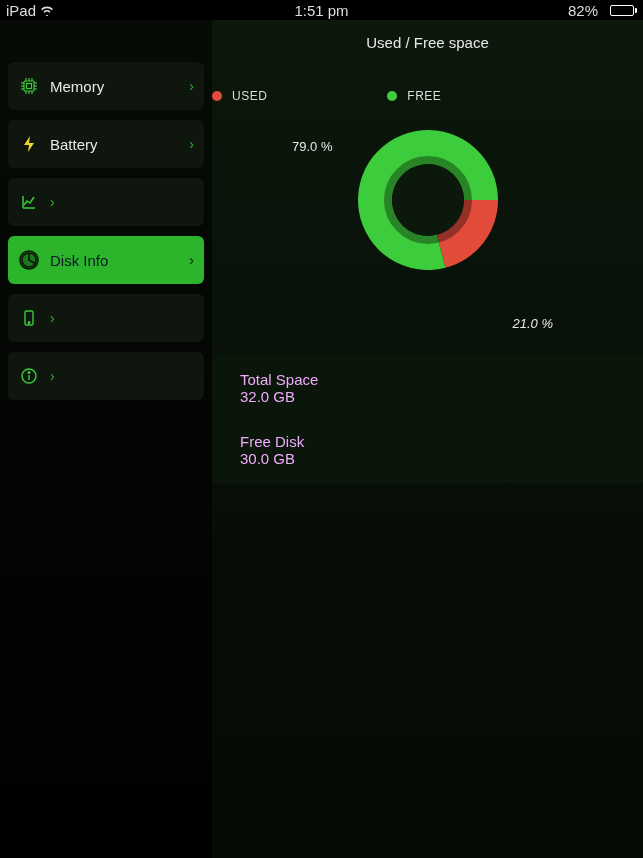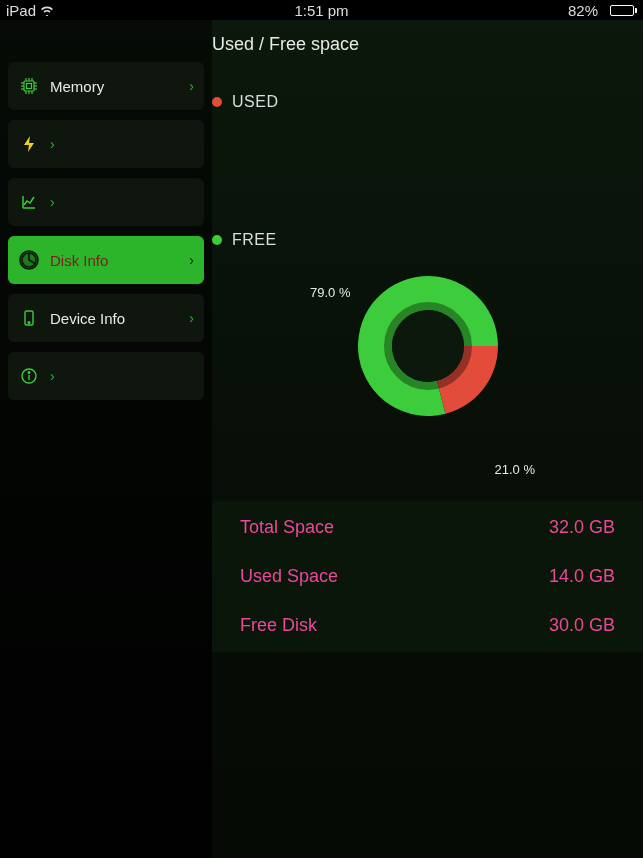--- a/index.html
+++ b/index.html
@@ -77,23 +77,23 @@
       padding: 8px 8px 0 8px;
       background: linear-gradient(#060b06, #000);
     }
     .main {
       flex: 1;
       background: linear-gradient(#0c180c, #060c06 70%, #050a05);
       display: flex;
       flex-direction: column;
     }
     .header-title {
-      text-align: left;
+      text-align: center;
       padding: 14px 0 6px;
-      font-size: 18px;
+      font-size: 15px;
       color: #e8e8e8;
     }
     .side-item {
       display: flex;
       align-items: center;
       height: 48px;
       border-radius: 6px;
       background: #0e160e;
       margin-top: 10px;
       padding: 0 10px;
@@ -111,34 +111,33 @@
       display: flex;
       align-items: center;
       justify-content: center;
       margin-right: 10px;
     }
     .side-label {
       flex: 1;
       font-size: 15px;
       color: #e8e8e8;
     }
-    .side-item.active .side-label { color: #7f1d1d; }
+    .side-item.active .side-label { color: #0f172a; }
     .side-chevron {
       color: #2cb42a;
       font-size: 14px;
     }
     .side-item.active .side-chevron { color: #0a1a0a; }
     .legend {
       display: flex;
       justify-content: flex-start;
       gap: 120px;
       margin-top: 32px;
-      font-size: 16px;
+      font-size: 12px;
       letter-spacing: .5px;
-      flex-direction: column;
     }
     .legend-item {
       display: flex;
       align-items: center;
       gap: 10px;
       color: #ddd;
     }
     .dot {
       width: 10px;
       height: 10px;
@@ -155,33 +154,34 @@
       width: 150px;
       height: 150px;
       margin: 0 auto;
       position: relative;
     }
     .pct-label {
       position: absolute;
       font-size: 13px;
       color: #e8e8e8;
     }
-    .pct-free { top: 14px; left: 98px; }
-    .pct-used { bottom: 14px; right: 108px; }
+    .pct-free { top: 14px; left: 80px; }
+    .pct-used { bottom: 14px; right: 90px; font-style: italic; }
     .stats {
       background: #0a160a;
       padding: 2px 0;
       margin-top: 10px;
     }
     .stat-row {
       display: flex;
       justify-content: space-between;
       padding: 14px 28px;
-      font-size: 18px;
-      color: #ec4899;
+      font-size: 15px;
+      color: #f0abfc;
+      flex-direction: column;
     }
   </style>
 </head>
 <body>
 
 <div class="status-bar">
   <div class="status-left">
     <span>iPad</span>
     <span class="wifi-icon">
       <svg width="14" height="10" viewBox="0 0 14 10">
@@ -225,20 +225,21 @@
       <span class="side-label">Memory</span>
       <span class="side-chevron">›</span>
     </div>
 
     <div class="side-item">
       <span class="side-icon">
         <svg width="18" height="18" viewBox="0 0 18 18">
             <path d="M10 1 L4 10 H9 L8 17 L14 8 H9 Z" fill="#f0d22b"></path>
           </svg>
       </span>
+      <span class="side-label">Battery</span>
       <span class="side-chevron">›</span>
     </div>
 
     <div class="side-item">
       <span class="side-icon">
         <svg width="18" height="18" viewBox="0 0 18 18" fill="none" stroke="#3dcc3b" stroke-width="1.5">
           <polyline points="3,15 3,3"></polyline>
             <polyline points="3,15 15,15"></polyline>
           <polyline points="4,12 7,8 10,10 14,4"></polyline>
         </svg>
@@ -259,21 +260,20 @@
       <span class="side-chevron">›</span>
     </div>
 
     <div class="side-item">
       <span class="side-icon">
         <svg width="18" height="18" viewBox="0 0 18 18" fill="none" stroke="#3dcc3b" stroke-width="1.4">
           <rect x="5" y="2" width="8" height="14" rx="1.5"></rect>
           <circle cx="9" cy="13.5" r="0.8" fill="#3dcc3b"></circle>
         </svg>
       </span>
-      <span class="side-label">Device Info</span>
       <span class="side-chevron">›</span>
     </div>
 
     <div class="side-item">
       <span class="side-icon">
         <svg width="18" height="18" viewBox="0 0 18 18" fill="none" stroke="#3dcc3b" stroke-width="1.4">
           <circle cx="9" cy="9" r="7"></circle>
           <line x1="9" y1="8" x2="9" y2="13"></line>
           <circle cx="9" cy="5.5" r="0.8" fill="#3dcc3b"></circle>
         </svg>
@@ -309,22 +309,18 @@
       </div>
       <div class="pct-label pct-used">21.0 %</div>
     </div>
 
     <div class="stats">
       <div class="stat-row">
         <span>Total Space</span>
         <span>32.0 GB</span>
       </div>
       <div class="stat-row">
-        <span>Used Space</span>
-        <span>14.0 GB</span>
-      </div>
-      <div class="stat-row">
         <span>Free Disk</span>
         <span>30.0 GB</span>
       </div>
     </div>
   </div>
 </div>
 
 </body></html>

